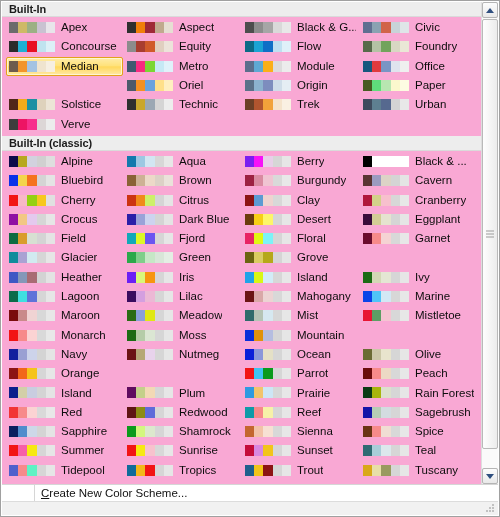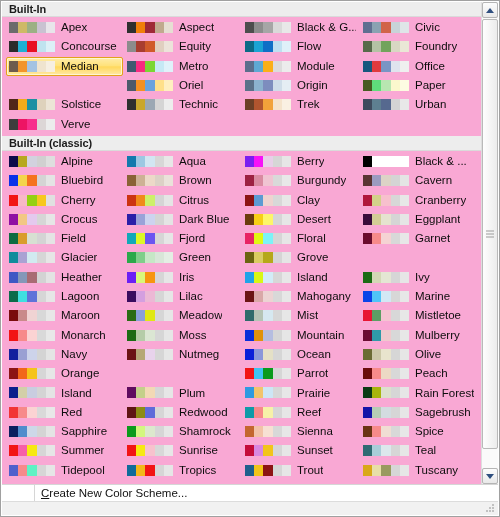--- a/index.html
+++ b/index.html
@@ -738,30 +738,20 @@
             </div>
             <div class="cell c2">
               <span class="swatch">
                 <i style="background: rgb(10, 47, 217);"></i>
                 <i style="background: rgb(224, 146, 12);"></i>
                 <i style="background: rgb(181, 189, 224);"></i>
                 <i style="background: rgb(214, 214, 214);"></i>
                 <i style="background: rgb(230, 230, 230);"></i>
               </span>
               <span class="label">Mountain</span>
-            </div>
-            <div class="cell c3">
-              <span class="swatch">
-                <i style="background: rgb(107, 12, 51);"></i>
-                <i style="background: rgb(47, 154, 168);"></i>
-                <i style="background: rgb(240, 201, 205);"></i>
-                <i style="background: rgb(216, 216, 216);"></i>
-                <i style="background: rgb(231, 231, 231);"></i>
-              </span>
-              <span class="label">Mulberry</span>
             </div>
           </div>
           <div class="row">
             <div class="cell c0">
               <span class="swatch">
                 <i style="background: rgb(18, 32, 158);"></i>
                 <i style="background: rgb(154, 160, 211);"></i>
                 <i style="background: rgb(205, 211, 234);"></i>
                 <i style="background: rgb(212, 212, 212);"></i>
                 <i style="background: rgb(228, 228, 228);"></i>

